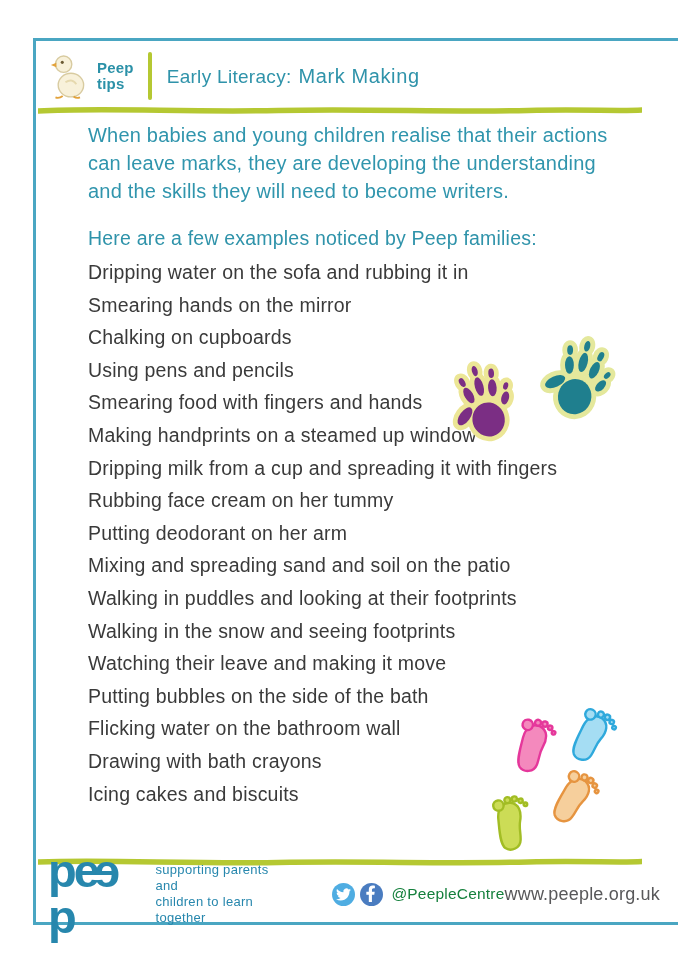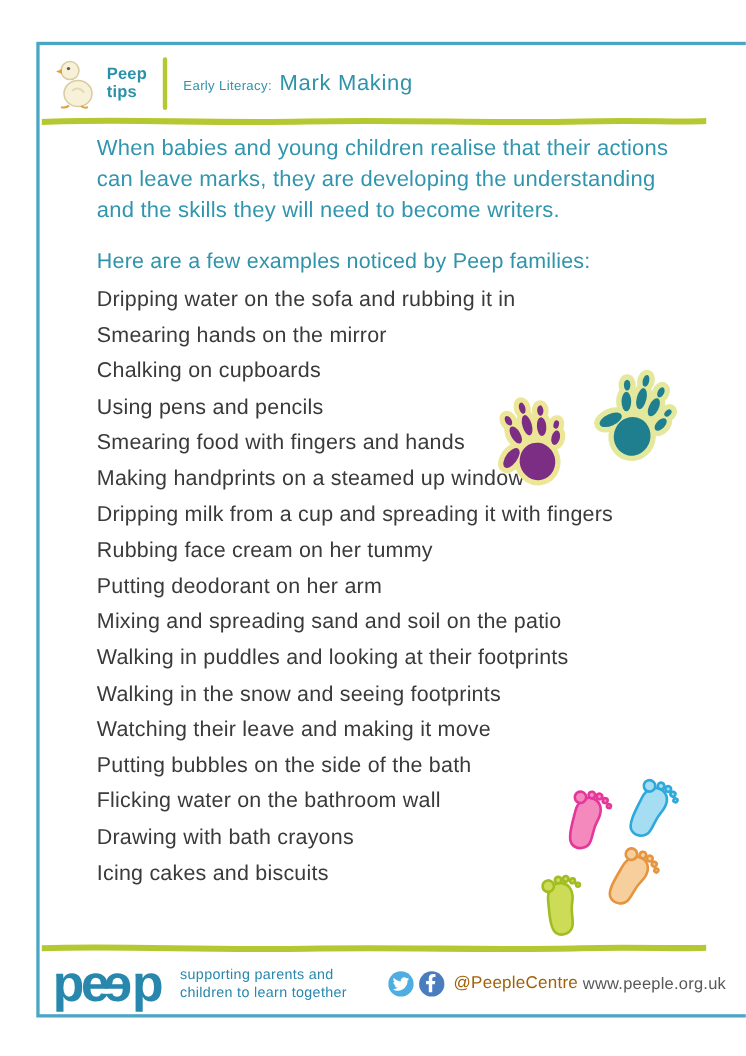--- a/index.html
+++ b/index.html
@@ -21,21 +21,21 @@
   .duck { width:40px; height:48px; flex:0 0 auto; }
   .peep-tips {
     margin-left:7px; color:#2b91a8; font-size:15px; line-height:16px;
     font-weight:bold; letter-spacing:0.2px;
   }
   .v-divider {
     width:4px; height:48px; background:#b5c832; border-radius:2px;
     margin:0 15px 0 14px;
   }
   .header-title { color:#2f93aa; display:flex; align-items:baseline; gap:7px; }
-  .header-category { font-size:12px; letter-spacing:0.3px; }
+  .header-category { font-size:19px; letter-spacing:0.3px; }
   .header-topic { font-size:20px; letter-spacing:0.6px; }
   
   .rule { display:block; margin-left:2px; }
   
   .content { padding:0 36px 0 52px; position:relative; }
   .title {
     margin-top:16px; font-size:26px; font-weight:normal;
     color:#3f7fa6; letter-spacing:0.2px;
   }
   .intro { margin-top:6px; color:#3095ad; font-size:20px; }
@@ -69,22 +69,22 @@
     margin-left:18px; color:#2787ad; font-weight:normal; font-size:13px;
     line-height:16px; letter-spacing:0.3px;
   }
   .social { margin-left:38px; display:flex; align-items:center; gap:5px; }
   .icon-circle {
     width:23px; height:23px; border-radius:50%;
     display:flex; align-items:center; justify-content:center;
   }
   .twitter { background:#4fade2; }
   .facebook { background:#4a7cc0; }
-  .handle { margin-left:8px; color:#a16207; font-size:15.5px; letter-spacing:0.2px; }
-  .website { margin-left:auto; margin-right:24px; color:#58585a; font-size:15px; letter-spacing:0.2px; }
+  .handle { margin-left:8px; color:#15803d; font-size:15.5px; letter-spacing:0.2px; }
+  .website { margin-left:auto; margin-right:24px; color:#58585a; font-size:18px; letter-spacing:0.2px; }
 </style>
 </head>
 <body>
 
 <div class="frame">
 
   <div class="header">
     <svg class="duck" viewBox="0 0 44 52">
       <ellipse cx="23" cy="36" rx="14" ry="13" fill="#f8f1da" stroke="#d8cba0" stroke-width="1.5"></ellipse>
       <circle cx="15" cy="13" r="9" fill="#f8f1da" stroke="#d8cba0" stroke-width="1.5"></circle>

